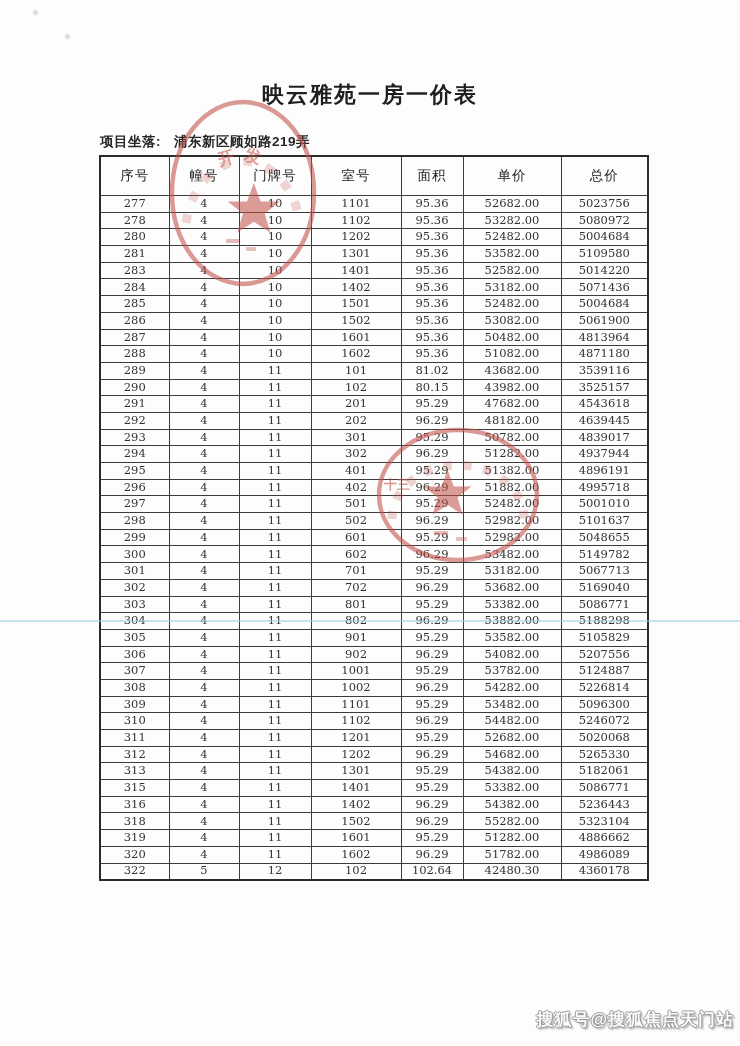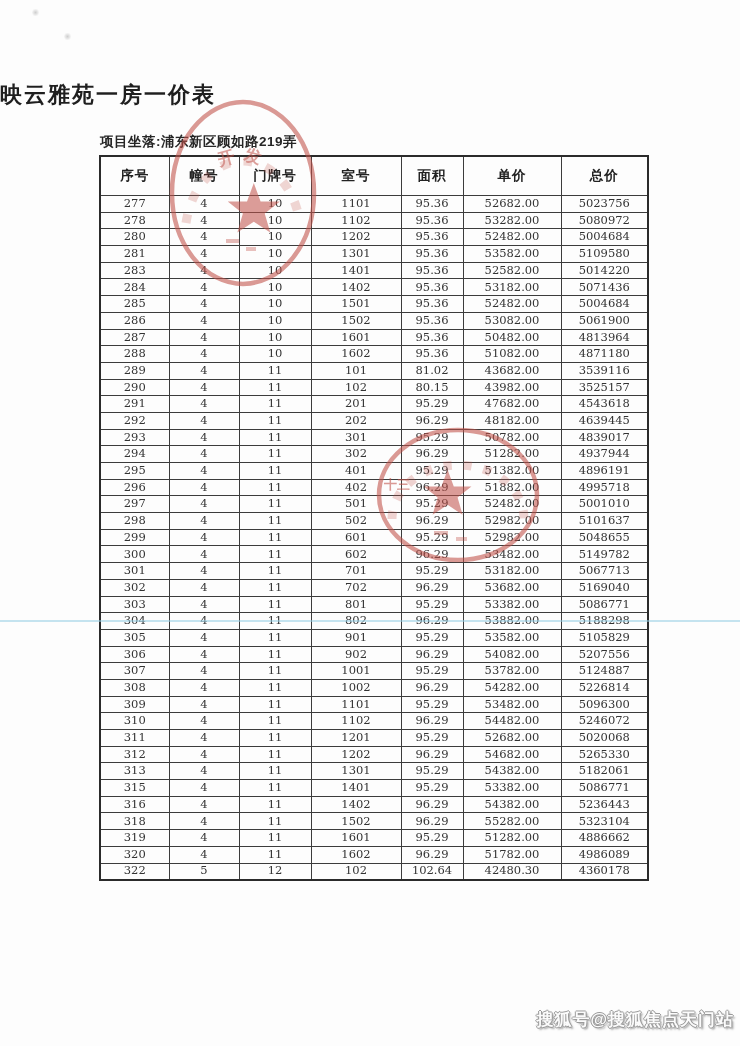--- a/index.html
+++ b/index.html
@@ -3,41 +3,41 @@
 <meta charset="utf-8">
 <style>
   html,body{margin:0;padding:0;}
   body{
     width:740px;height:1046px;position:relative;overflow:hidden;
     background:#fdfdfd;
     font-family:"Liberation Sans", sans-serif;
     color:#2f2f2f;
   }
   .page-title{
-    position:absolute;top:80px;left:0;width:740px;text-align:left;
+    position:absolute;top:80px;left:0;width:740px;text-align:center;
     font-size:22px;font-weight:bold;letter-spacing:2px;color:#1f1f1f;
     font-family:"Liberation Sans", sans-serif;
   }
   .location-line{
     position:absolute;top:133px;left:100px;
     font-size:13.5px;font-weight:bold;color:#262626;letter-spacing:0.5px;
   }
-  .location-line .loc-value{margin-left:0;}
+  .location-line .loc-value{margin-left:13px;}
   table.price-table{
     position:absolute;left:99px;top:155px;width:548px;
     border-collapse:collapse;table-layout:fixed;
     border:2px solid #2b2b2b;
   }
   .price-table th,.price-table td{
     border:1px solid #3c3c3c;
     text-align:center;vertical-align:middle;
     padding:0;overflow:hidden;white-space:nowrap;
   }
   .price-table thead th{
-    height:38px;font-size:13.5px;font-weight:bold;color:#222;
+    height:38px;font-size:13.5px;font-weight:normal;color:#222;
     letter-spacing:1px;
   }
   .price-table tbody tr{height:16.7px;}
   .price-table tbody td{
     font-size:11.5px;line-height:1;color:#333;
     font-family:"DejaVu Serif", serif;
   }
   
   .scan-line{
     position:absolute;left:0;top:620px;width:740px;height:2px;

